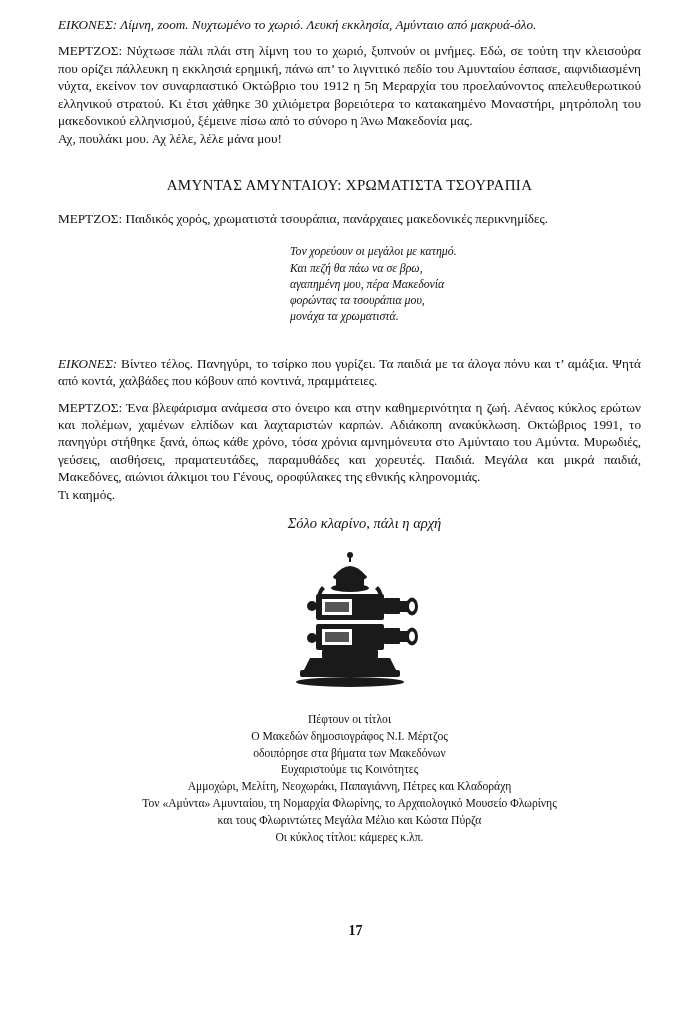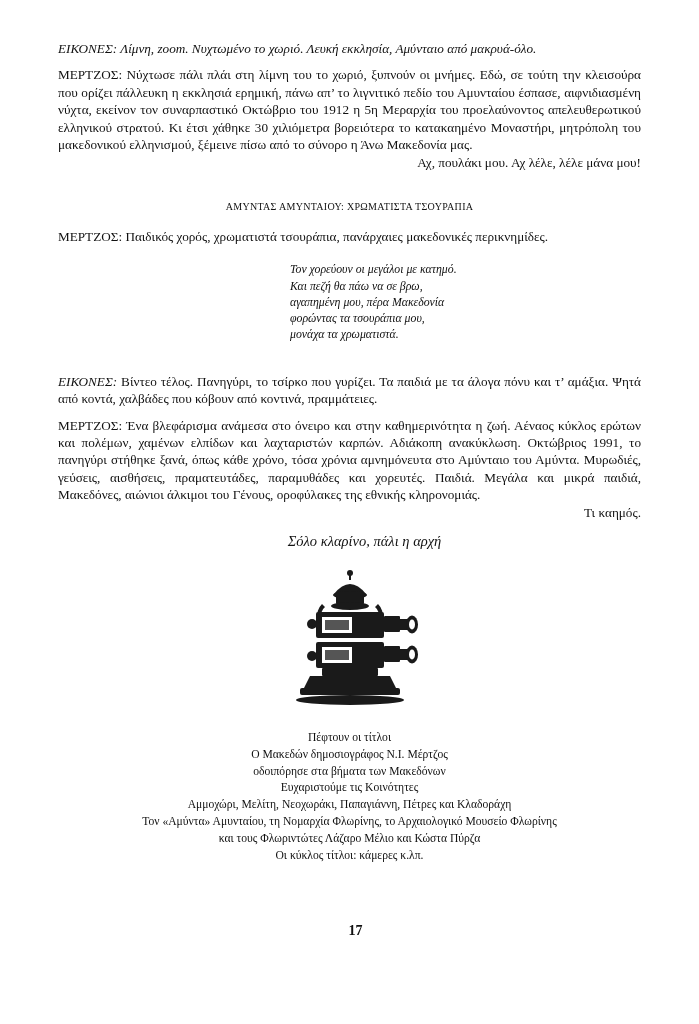--- a/index.html
+++ b/index.html
@@ -14,39 +14,39 @@
     font-family: "Liberation Serif", serif;
     color: #111111;
     overflow: hidden;
   }
   .page {
     position: absolute;
     left: 0; top: 0;
     width: 699px;
     height: 1024px;
     box-sizing: border-box;
-    padding: 40px 58px 20px 58px;
+    padding: 16px 58px 20px 58px;
   }
   .para {
     font-size: 13.2px;
     line-height: 1.32;
     text-align: justify;
     margin: 0 0 0 0;
   }
   .para.spaced { margin-top: 9px; }
   .label-italic {
     font-style: italic;
     font-weight: normal;
   }
   .speaker { font-style: normal; }
-  .nojust { text-align: right; }
+  .nojust { text-align: left; }
 
   .section-title {
     text-align: center;
-    font-size: 10px;
+    font-size: 15px;
     letter-spacing: 0.3px;
     margin: 30px 0 16px 0;
   }
 
   .verse {
     margin: 16px 0 0 0;
     padding-left: 232px;
     font-style: italic;
     font-size: 11.8px;
     line-height: 1.38;
@@ -168,18 +168,18 @@
     </svg>
   </div>
 
   <div class="credits">
     <div>Πέφτουν οι τίτλοι</div>
     <div>Ο Μακεδών δημοσιογράφος Ν.Ι. Μέρτζος</div>
     <div>οδοιπόρησε στα βήματα των Μακεδόνων</div>
     <div>Ευχαριστούμε τις Κοινότητες</div>
     <div>Αμμοχώρι, Μελίτη, Νεοχωράκι, Παπαγιάννη, Πέτρες και Κλαδοράχη</div>
     <div>Τον «Αμύντα» Αμυνταίου, τη Νομαρχία Φλωρίνης, το Αρχαιολογικό Μουσείο Φλωρίνης</div>
-    <div>και τους Φλωριντώτες Λάζαρο Μέλιο και Κώστα Πύρζα</div>
+    <div>και τους Φλωριντώτες Μεγάλα Μέλιο και Κώστα Πύρζα</div>
     <div>Οι κύκλος τίτλοι: κάμερες κ.λπ.</div>
   </div>
 
   <div class="page-number">17</div>
 </div>
 
 </body></html>

